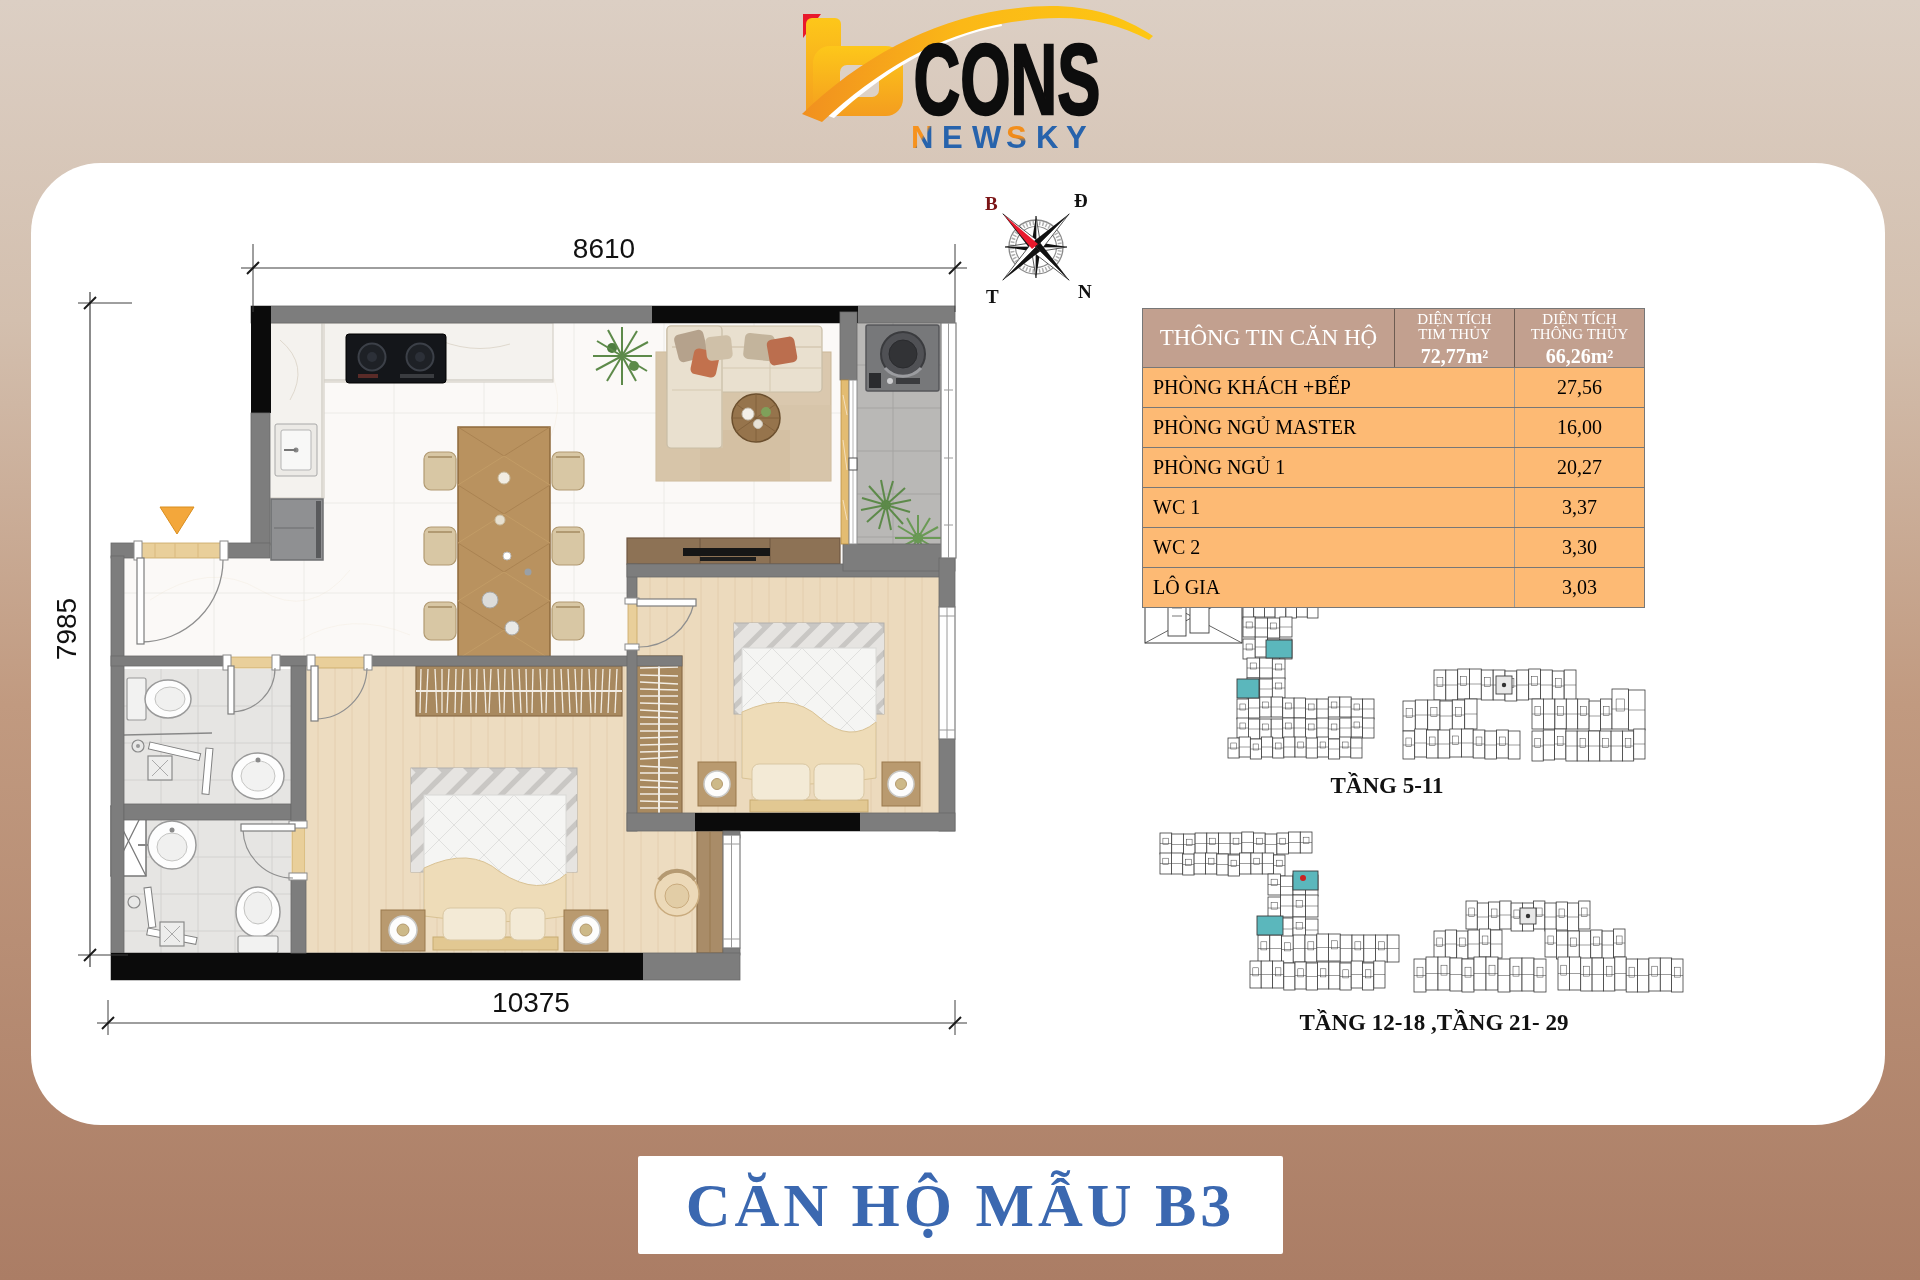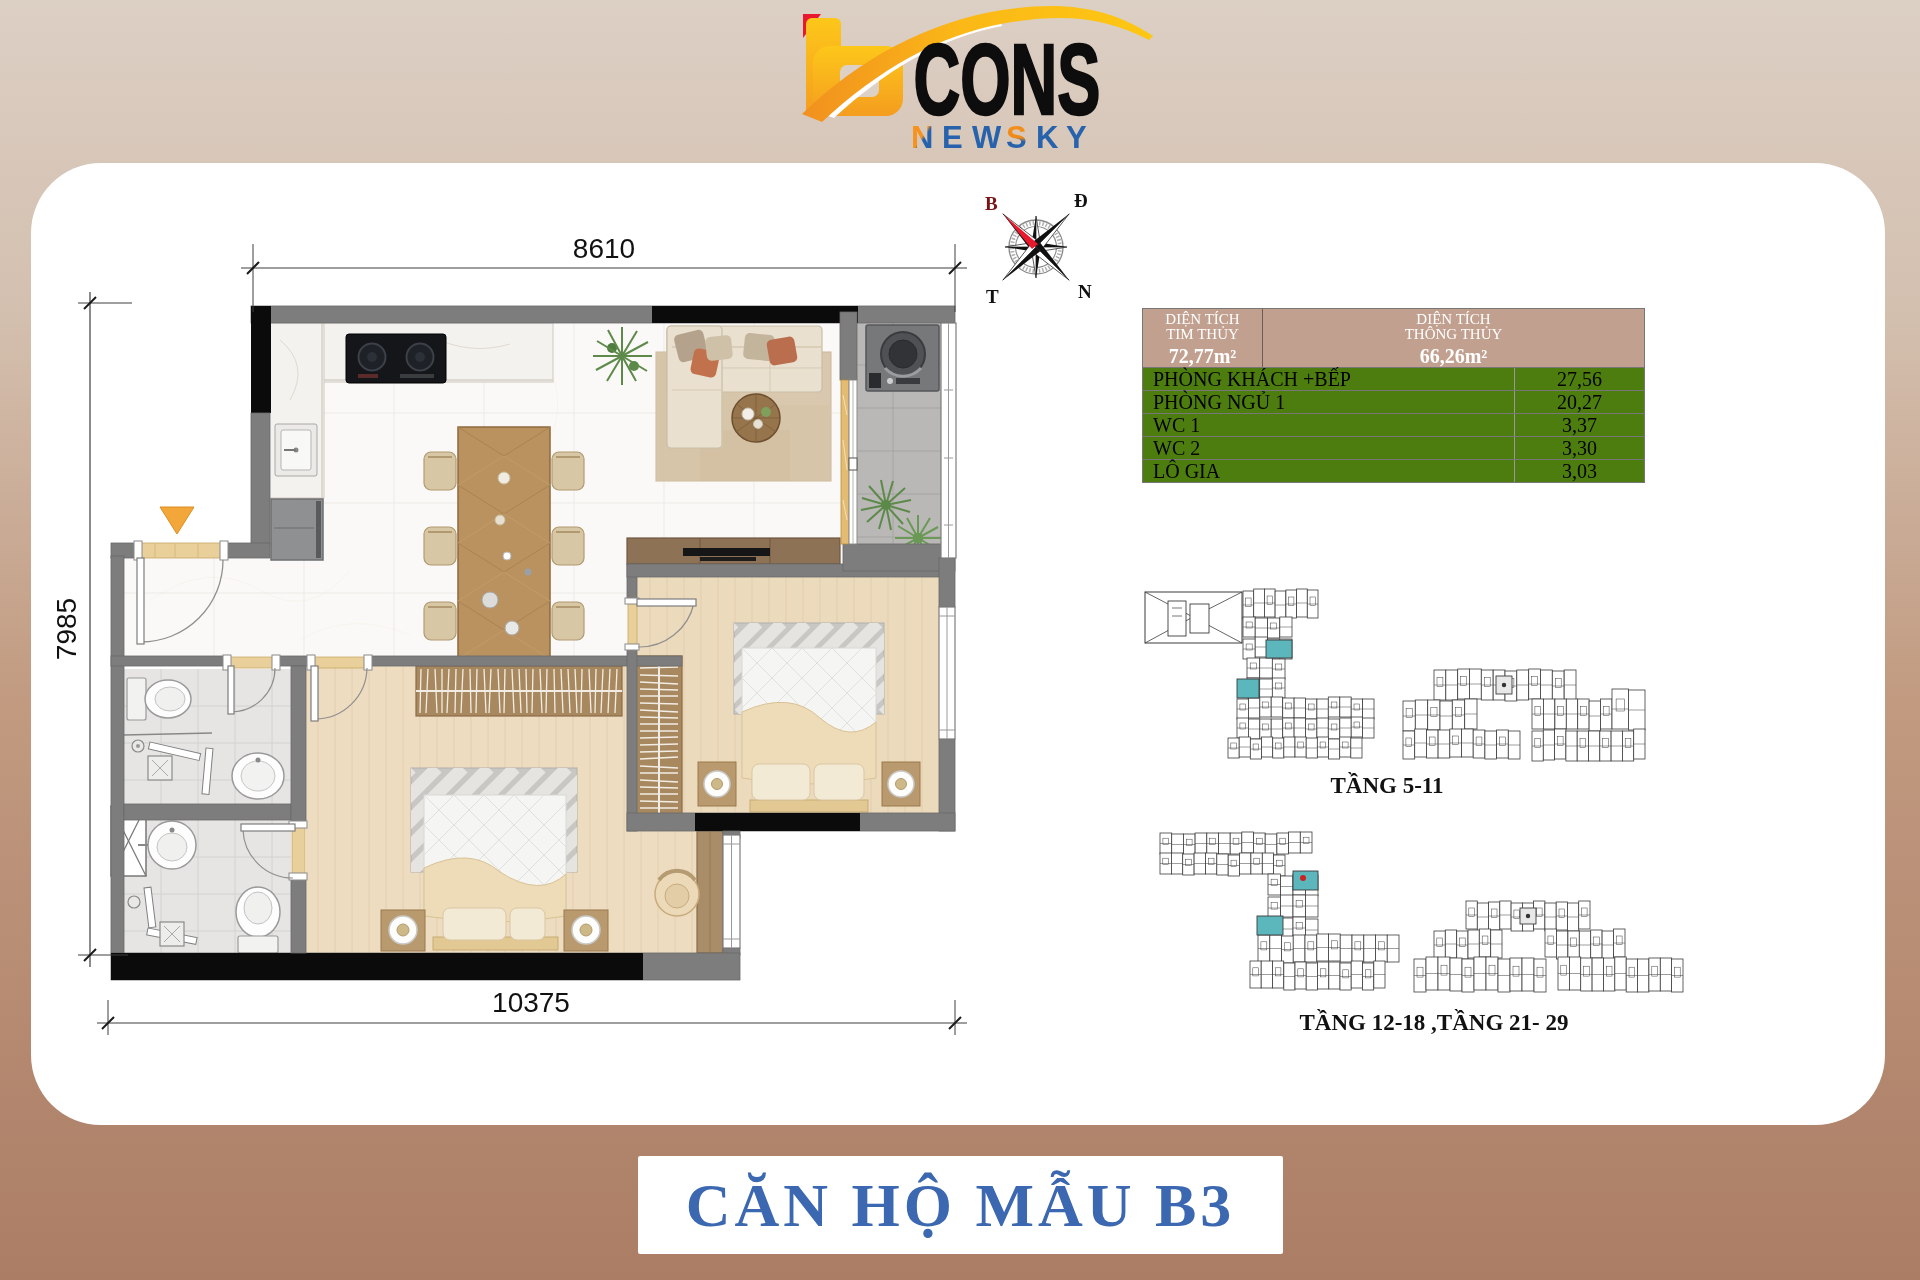--- a/index.html
+++ b/index.html
@@ -9,21 +9,21 @@
     background:linear-gradient(180deg,#dccfc4 0%,#d3bfae 25%,#c19a80 55%,#ab7d65 100%); }
   .card { position:absolute; left:31px; top:163px; width:1854px; height:962px;
     background:#ffffff; border-radius:70px; }
   .tbl { position:absolute; left:1142px; top:308px; width:503px; font-family:"Liberation Serif", serif; }
   .thead { display:flex; background:#c2a08f; color:#fff; height:60px; border:1px solid #777; box-sizing:border-box; }
   .th1 { width:252px; display:flex; align-items:center; justify-content:center; font-size:23px; white-space:nowrap; border-right:1px solid #6d5c52; box-sizing:border-box; }
   .th2 { width:120px; display:flex; flex-direction:column; align-items:center; justify-content:center; line-height:15px; border-right:1px solid #6d5c52; box-sizing:border-box; }
   .th3 { flex:1; display:flex; flex-direction:column; align-items:center; justify-content:center; line-height:15px; }
   .th2 .s, .th3 .s { font-size:15px; }
   .th2 .b, .th3 .b { font-size:20px; font-weight:bold; margin-top:7px; }
-  .trow { display:flex; height:23px; background:#4d7c0f; border:1px solid #777; border-top:none; box-sizing:border-box; font-size:20px; color:#000; }
+  .trow { display:flex; height:40px; background:#fdba74; border:1px solid #777; border-top:none; box-sizing:border-box; font-size:20px; color:#000; }
   .td1 { width:372px; display:flex; align-items:center; padding-left:10px; box-sizing:border-box; border-right:1px solid #999; }
   .td2 { flex:1; display:flex; align-items:center; justify-content:center; }
   .title { position:absolute; left:638px; top:1156px; width:645px; height:98px; background:#ffffff; border-radius:2px;
     display:flex; align-items:center; justify-content:center; font-family:"Liberation Serif", serif;
     font-weight:bold; font-size:62px; color:#3b68b0; letter-spacing:4px; }
 </style>
 </head>
 <body>
 
 <div class="bg"></div>
@@ -1370,37 +1370,42 @@
     </g>
 
 <g>
       <text x="1434" y="1030" text-anchor="middle" font-family="Liberation Serif, serif" font-weight="bold" font-size="23" fill="#111">TẦNG 12-18 ,TẦNG 21- 29</text>
     </g>
 </svg>
 
 <div class="tbl">
 
   <div class="thead">
+    <div class="th1">THÔNG TIN CĂN HỘ</div>
     <div class="th2">
         <span class="s">DIỆN TÍCH</span>
         <span class="s">TIM THỦY</span>
         <span class="b">72,77m²</span>
       </div>
     <div class="th3">
         <span class="s">DIỆN TÍCH</span>
         <span class="s">THÔNG THỦY</span>
         <span class="b">66,26m²</span>
       </div>
   </div>
 
   <div class="trow">
       <div class="td1">PHÒNG KHÁCH +BẾP</div>
       <div class="td2">27,56</div>
     </div>
 
+  <div class="trow">
+      <div class="td1">PHÒNG NGỦ MASTER</div>
+      <div class="td2">16,00</div>
+    </div>
 
   <div class="trow">
       <div class="td1">PHÒNG NGỦ 1</div>
       <div class="td2">20,27</div>
     </div>
 
   <div class="trow">
       <div class="td1">WC 1</div>
       <div class="td2">3,37</div>
     </div>

